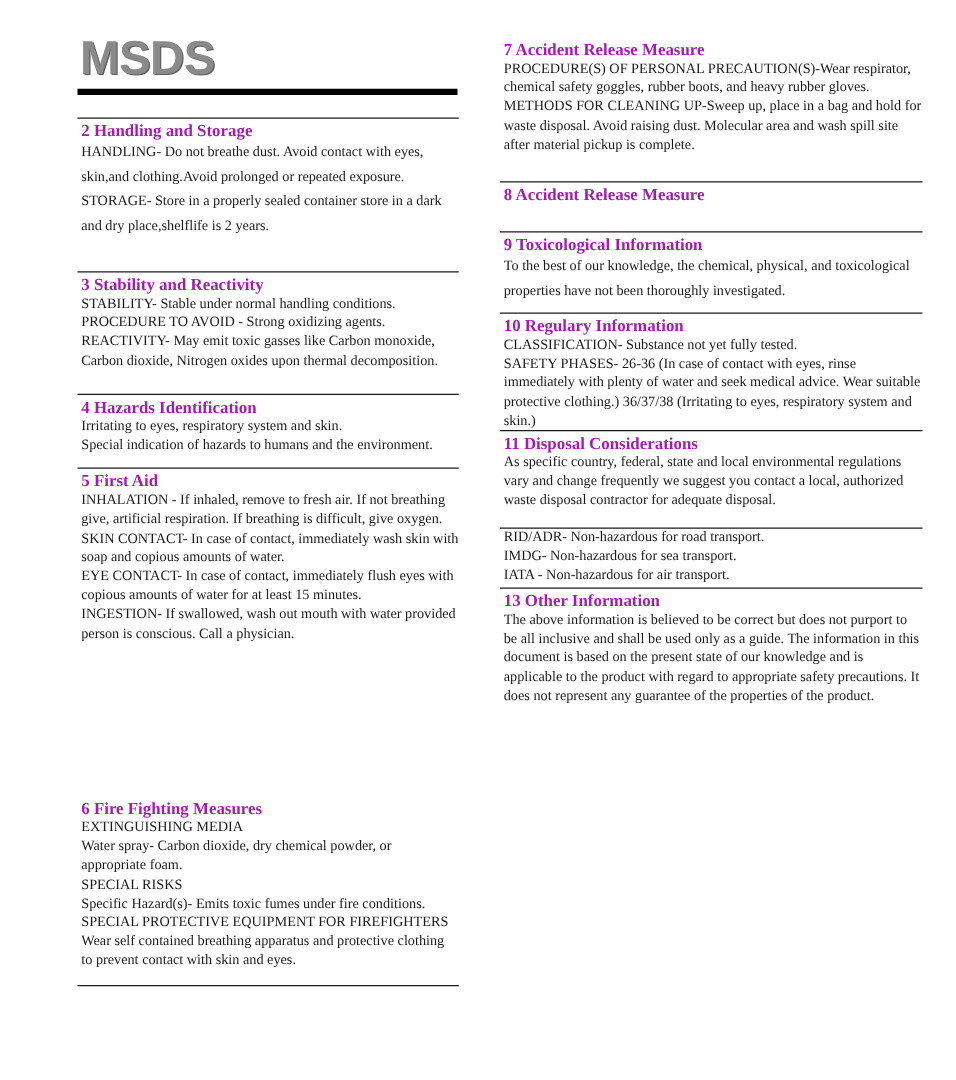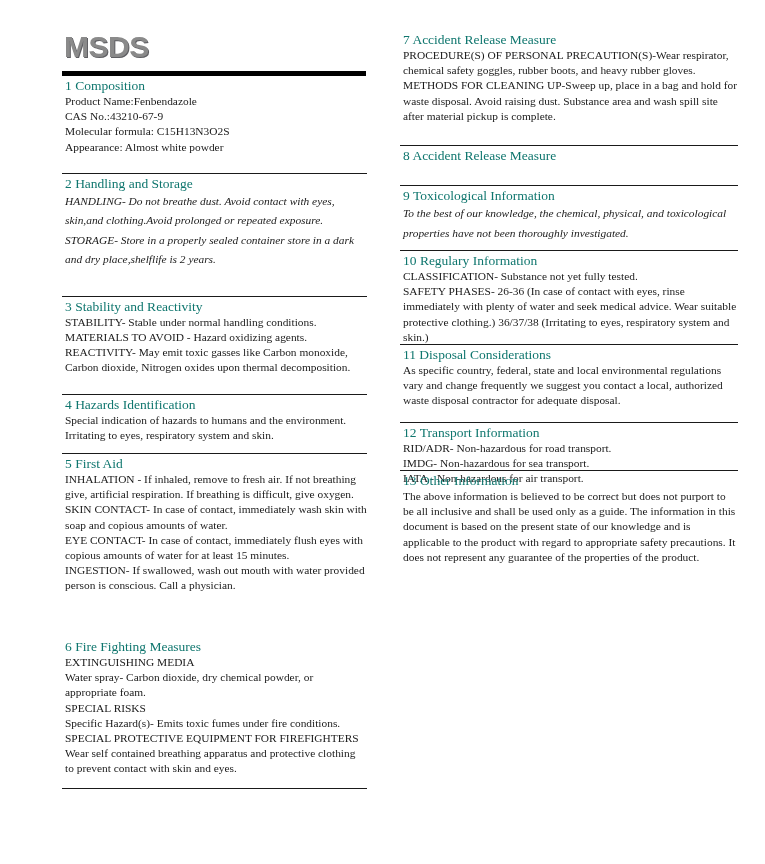--- a/index.html
+++ b/index.html
@@ -39,21 +39,21 @@
     width: 338px;
   }
 
   
   .logo-block {
     padding-top: 28px;
   }
   .logo {
     font-family: "Liberation Sans", "DejaVu Sans", sans-serif;
     font-weight: bold;
-    font-size: 30px;
+    font-size: 38px;
     line-height: 38px;
     letter-spacing: -0.5px;
     color: #8a8a8a;
     text-shadow: 1px 1px 0 #5f5f63;
     margin: 0;
     padding: 0 0 0 2px;
   }
   .logo-rule {
     height: 5px;
     background: #000000;
@@ -70,40 +70,40 @@
     background: #1a1a1a;
     width: 100%;
   }
   .rule-right {
     height: 1px;
     background: #1a1a1a;
     width: 100%;
   }
   .sec-title {
     font-family: "Liberation Serif", "DejaVu Serif", serif;
-    font-weight: normal;
+    font-weight: bold;
     font-size: 13.5px;
     line-height: 17px;
-    color: #0f766e;
+    color: #a21caf;
     margin: 1px 0 0 3px;
     white-space: nowrap;
   }
   .sec-body {
     font-size: 11.4px;
     line-height: 15.2px;
     color: #1a1a1a;
     margin: 0 0 0 3px;
     text-align: left;
   }
   .sec-body p {
     margin: 0;
     padding: 0;
   }
   .tight p { line-height: 15.2px; }
-  .loose p { line-height: 19.5px; font-style: italic; }
+  .loose p { line-height: 19.5px; }
 
   .spacer-sm { height: 10px; }
   .spacer-md { height: 18px; }
   .spacer-lg { height: 26px; }
 
   
   .abs { position: absolute; left: 0; width: 305px; }
   .abs-r { position: absolute; left: 0; width: 338px; }
 </style>
 </head>
@@ -111,60 +111,51 @@
 
 <div class="page">
 
   <div class="col col-left">
 
     <div class="logo-block">
       <div class="logo">MSDS</div>
       <div class="logo-rule"></div>
     </div>
 
-    <div class="section">
-      <div class="sec-title">1 Composition</div>
-      <div class="sec-body tight">
-        <p>Product Name:Fenbendazole</p>
-        <p>CAS No.:43210-67-9</p>
-        <p>Molecular formula: C15H13N3O2S</p>
-        <p>Appearance: Almost white powder</p>
-      </div>
-    </div>
 
     <div class="spacer-md"></div>
 
     <div class="section">
       <div class="rule"></div>
       <div class="sec-title">2 Handling and Storage</div>
       <div class="sec-body loose">
         <p>HANDLING- Do not breathe dust. Avoid contact with eyes, skin,and clothing.Avoid prolonged or repeated exposure. STORAGE- Store in a properly sealed container store in a dark and dry place,shelflife is 2 years.</p>
       </div>
     </div>
 
     <div class="spacer-lg"></div>
 
     <div class="section">
       <div class="rule"></div>
       <div class="sec-title">3 Stability and Reactivity</div>
       <div class="sec-body tight">
         <p>STABILITY- Stable under normal handling conditions.</p>
-        <p>MATERIALS TO AVOID - Hazard oxidizing agents.</p>
+        <p>PROCEDURE TO AVOID - Strong oxidizing agents.</p>
         <p>REACTIVITY- May emit toxic gasses like Carbon monoxide, Carbon dioxide, Nitrogen oxides upon thermal decomposition.</p>
       </div>
     </div>
 
     <div class="spacer-md"></div>
 
     <div class="section">
       <div class="rule"></div>
       <div class="sec-title">4 Hazards Identification</div>
       <div class="sec-body tight">
+        <p>Irritating to eyes, respiratory system and skin.</p>
         <p>Special indication of hazards to humans and the environment.</p>
-        <p>Irritating to eyes, respiratory system and skin.</p>
       </div>
     </div>
 
     <div class="spacer-sm"></div>
 
     <div class="section">
       <div class="rule"></div>
       <div class="sec-title">5 First Aid</div>
       <div class="sec-body tight">
         <p>INHALATION - If inhaled, remove to fresh air. If not breathing give, artificial respiration. If breathing is difficult, give oxygen. SKIN CONTACT- In case of contact, immediately wash skin with soap and copious amounts of water.</p>
@@ -189,21 +180,21 @@
     </div>
 
   </div>
 
   <div class="col col-right">
 
     <div class="abs-r" style="top: 30px;">
       <div class="sec-title">7 Accident Release Measure</div>
       <div class="sec-body tight">
         <p>PROCEDURE(S) OF PERSONAL PRECAUTION(S)-Wear respirator, chemical safety goggles, rubber boots, and heavy rubber gloves.</p>
-        <p>METHODS FOR CLEANING UP-Sweep up, place in a bag and hold for waste disposal. Avoid raising dust. Substance area and wash spill site after material pickup is complete.</p>
+        <p>METHODS FOR CLEANING UP-Sweep up, place in a bag and hold for waste disposal. Avoid raising dust. Molecular area and wash spill site after material pickup is complete.</p>
       </div>
     </div>
 
     <div class="abs-r" style="top: 145px;">
       <div class="rule-right"></div>
       <div class="sec-title">8 Accident Release Measure</div>
     </div>
 
     <div class="abs-r" style="top: 185px;">
       <div class="rule-right"></div>
@@ -225,21 +216,20 @@
     <div class="abs-r" style="top: 344px;">
       <div class="rule-right"></div>
       <div class="sec-title">11 Disposal Considerations</div>
       <div class="sec-body tight">
         <p>As specific country, federal, state and local environmental regulations vary and change frequently we suggest you contact a local, authorized waste disposal contractor for adequate disposal.</p>
       </div>
     </div>
 
     <div class="abs-r" style="top: 422px;">
       <div class="rule-right"></div>
-      <div class="sec-title">12 Transport Information</div>
       <div class="sec-body tight">
         <p>RID/ADR- Non-hazardous for road transport.</p>
         <p>IMDG- Non-hazardous for sea transport.</p>
         <p>IATA - Non-hazardous for air transport.</p>
       </div>
     </div>
 
     <div class="abs-r" style="top: 470px;">
       <div class="rule-right"></div>
       <div class="sec-title">13 Other Information</div>

